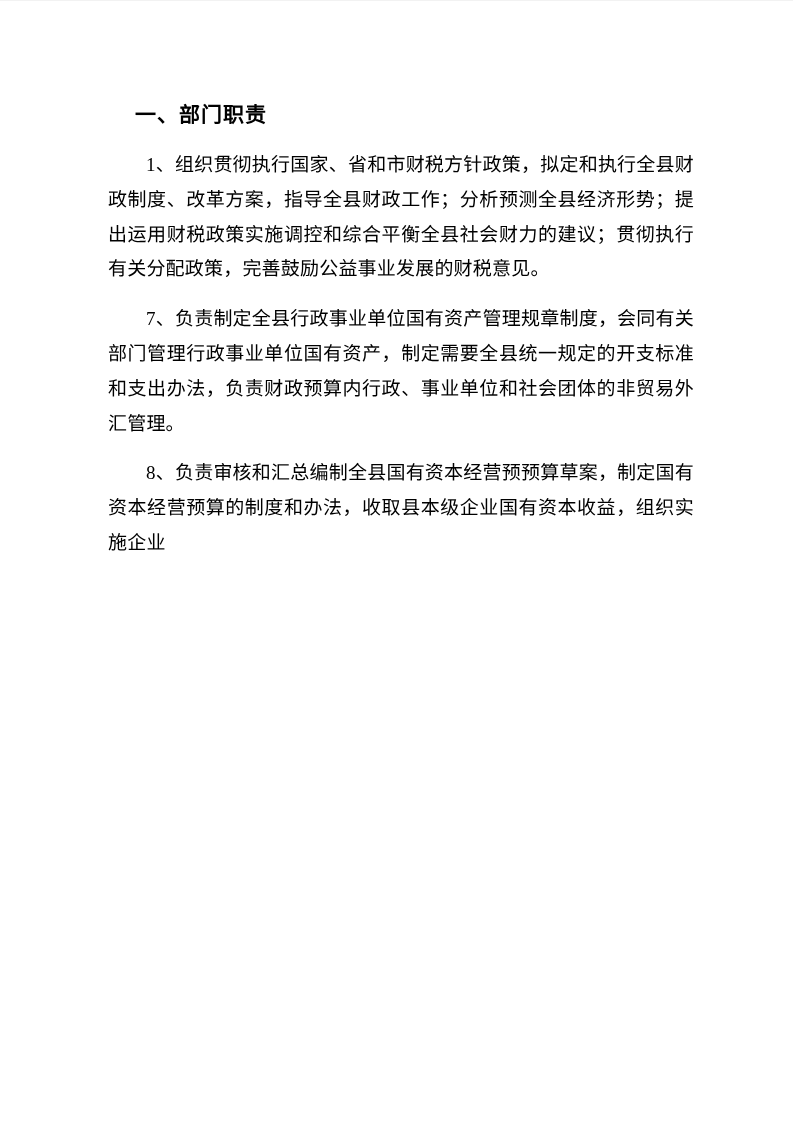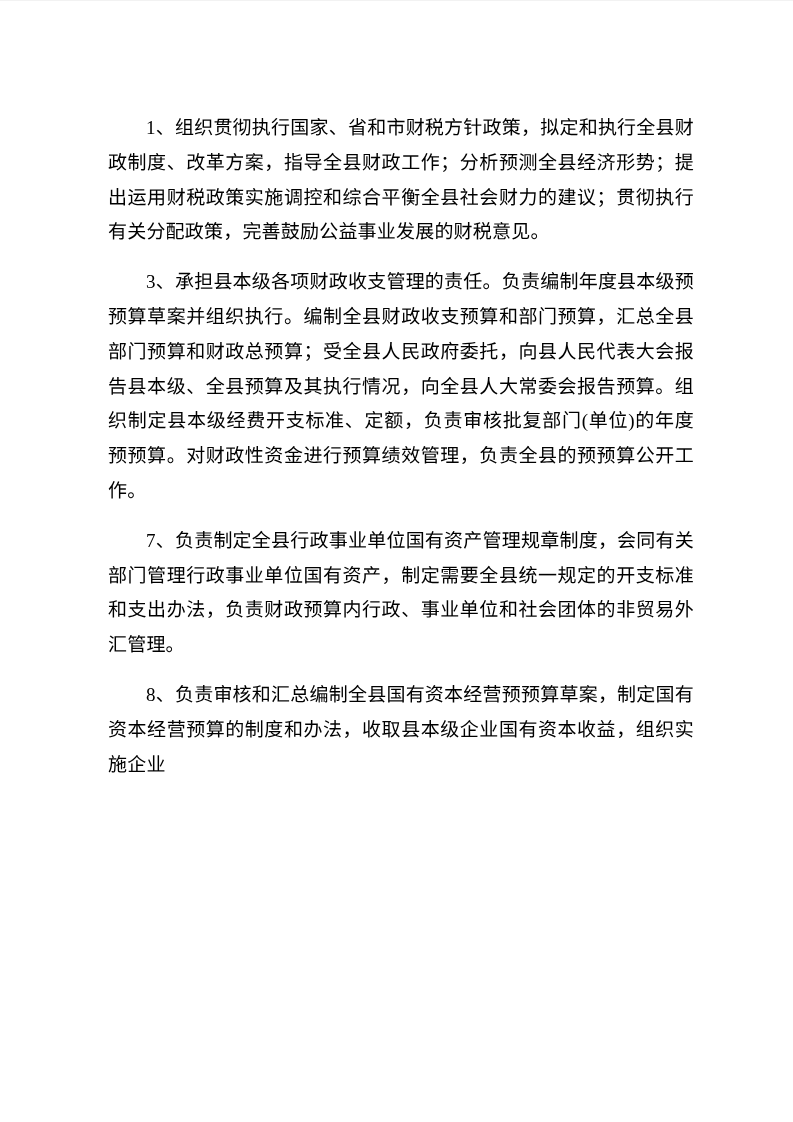--- a/index.html
+++ b/index.html
@@ -42,18 +42,18 @@
     text-justify: inter-ideograph;
     text-indent: 2em;
     letter-spacing: 0.2px;
   }
 </style>
 </head>
 <body>
 
 <div class="page">
   <div class="content">
+    <h2 class="doc-title">一、部门职责</h2>
     <p class="doc-paragraph">1、组织贯彻执行国家、省和市财税方针政策，拟定和执行全县财政制度、改革方案，指导全县财政工作；分析预测全县经济形势；提出运用财税政策实施调控和综合平衡全县社会财力的建议；贯彻执行有关分配政策，完善鼓励公益事业发展的财税意见。</p>
-    <p class="doc-paragraph">3、承担县本级各项财政收支管理的责任。负责编制年度县本级预预算草案并组织执行。编制全县财政收支预算和部门预算，汇总全县部门预算和财政总预算；受全县人民政府委托，向县人民代表大会报告县本级、全县预算及其执行情况，向全县人大常委会报告预算。组织制定县本级经费开支标准、定额，负责审核批复部门(单位)的年度预预算。对财政性资金进行预算绩效管理，负责全县的预预算公开工作。</p>
     <p class="doc-paragraph">7、负责制定全县行政事业单位国有资产管理规章制度，会同有关部门管理行政事业单位国有资产，制定需要全县统一规定的开支标准和支出办法，负责财政预算内行政、事业单位和社会团体的非贸易外汇管理。</p>
     <p class="doc-paragraph">8、负责审核和汇总编制全县国有资本经营预预算草案，制定国有资本经营预算的制度和办法，收取县本级企业国有资本收益，组织实施企业</p>
   </div>
 </div>
 
 </body></html>

